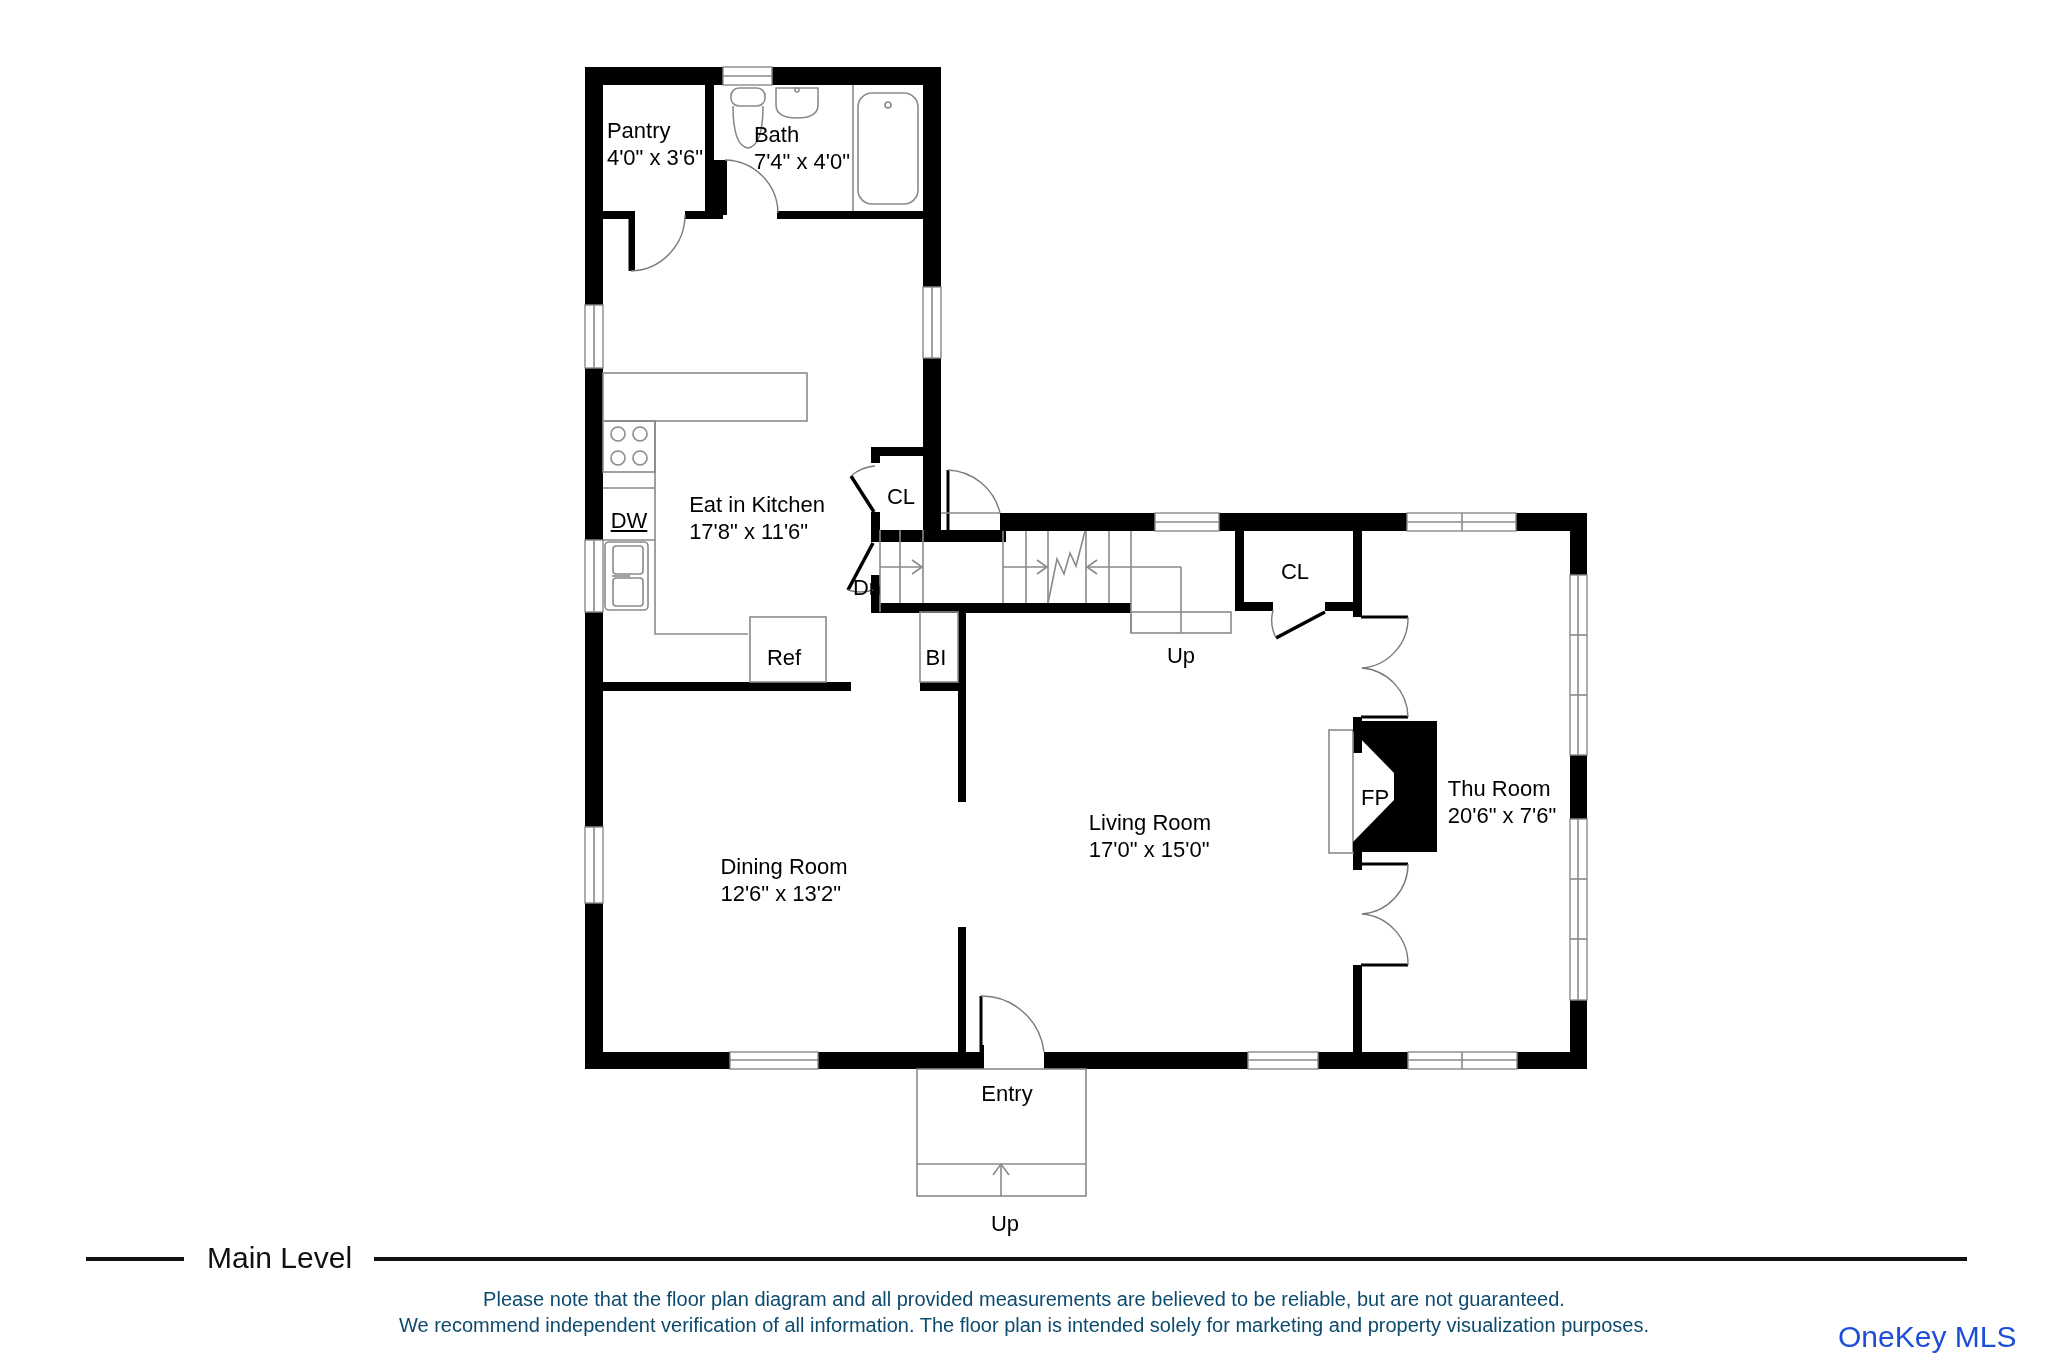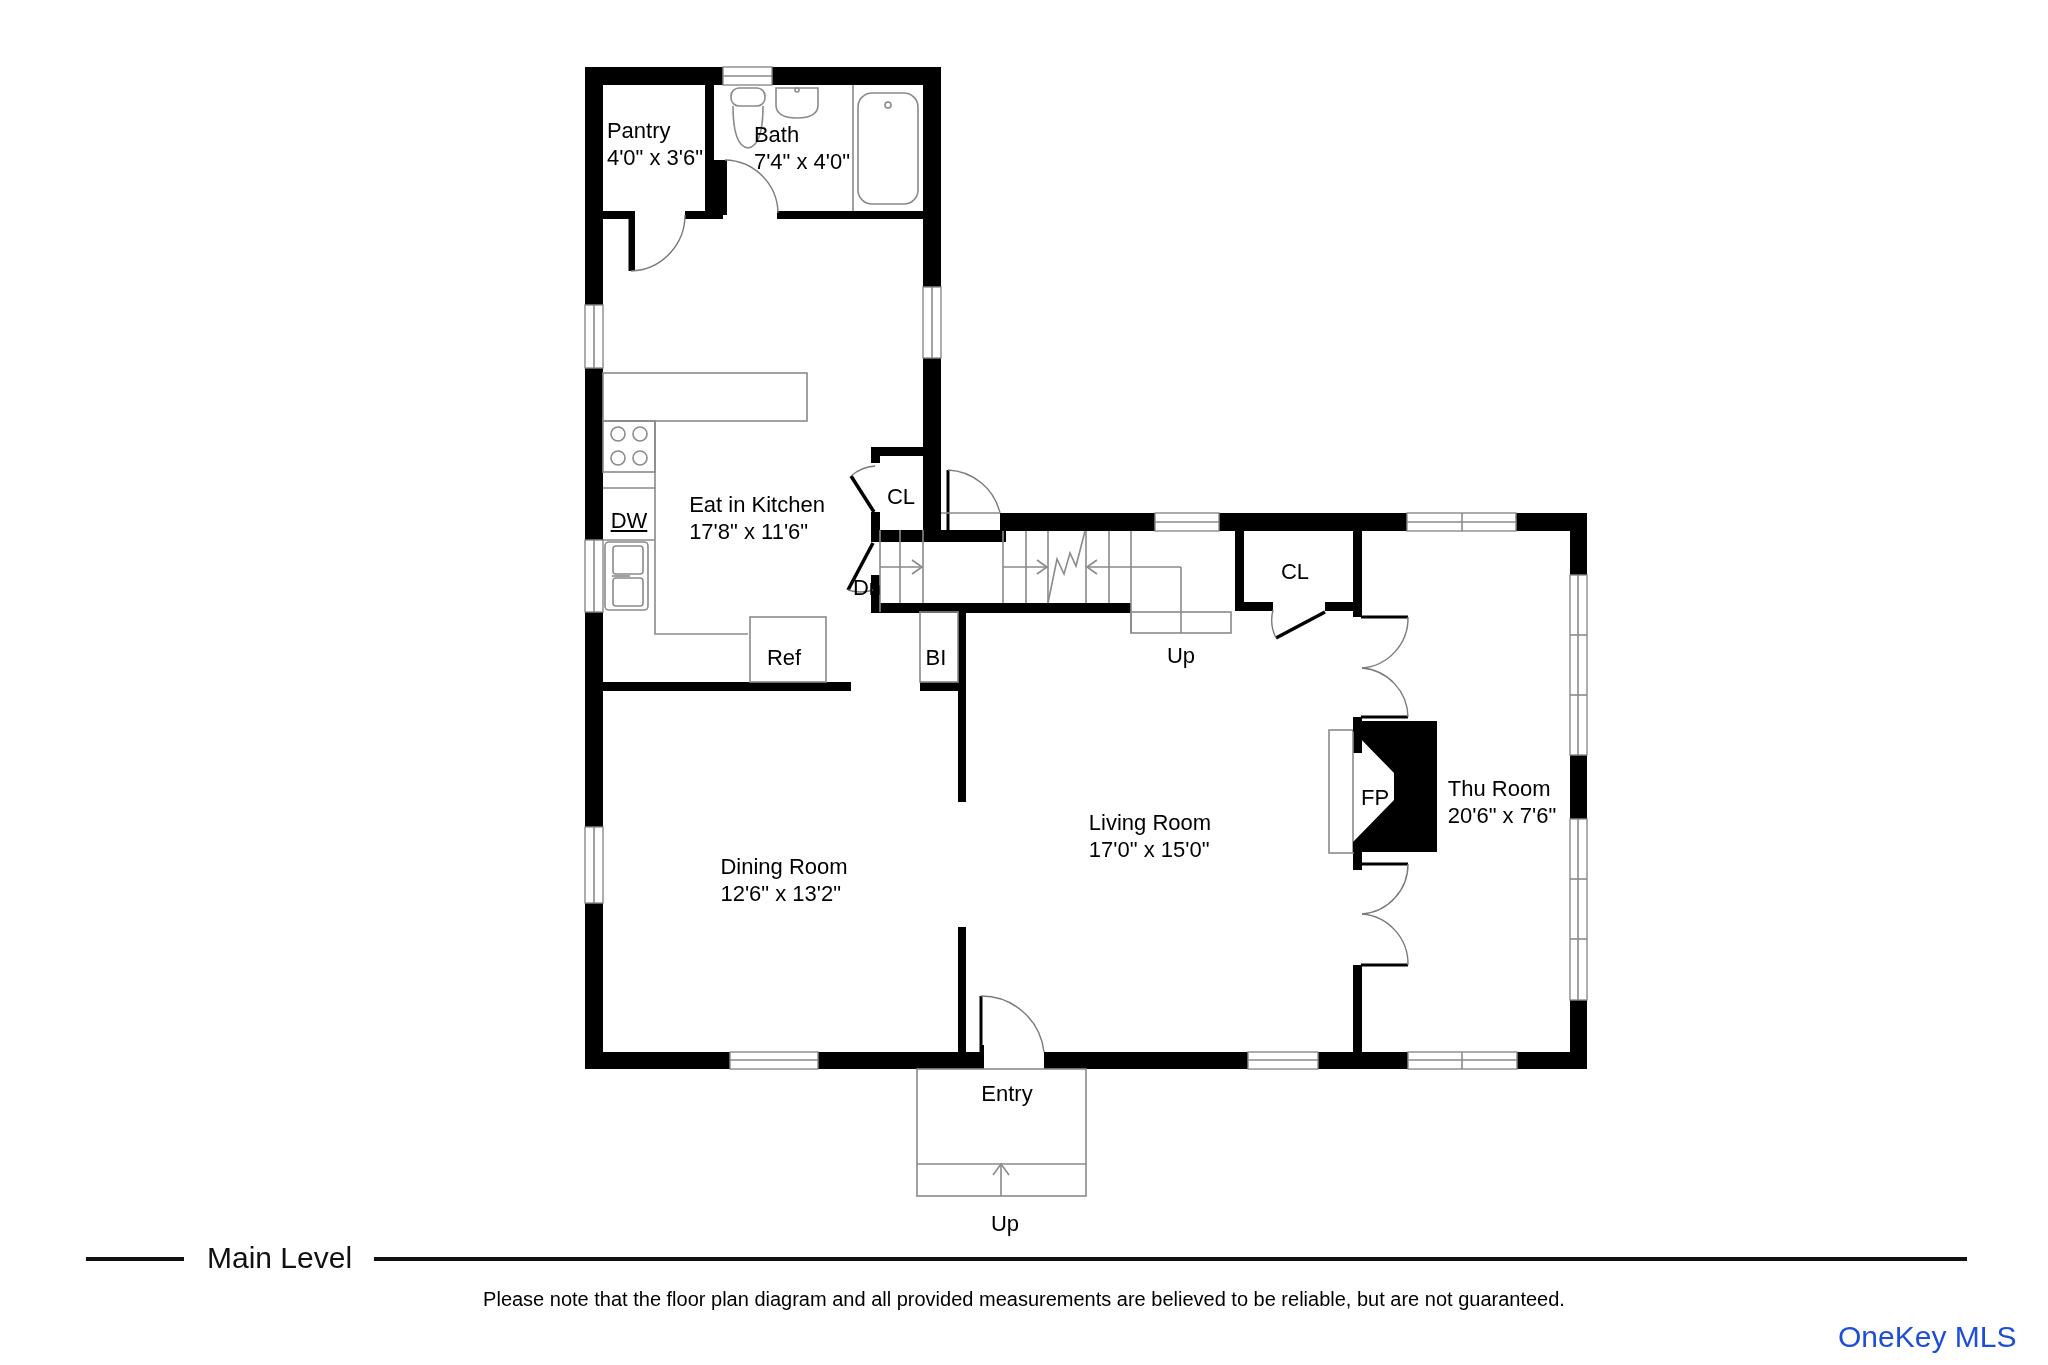--- a/index.html
+++ b/index.html
@@ -7,21 +7,21 @@
   #plan{position:absolute;left:0;top:0;width:2048px;height:1365px;}
   .wall{fill:#000;}
   .thin{fill:none;stroke:#8a8a8a;stroke-width:1.6;}
   .win{fill:#fff;stroke:#8a8a8a;stroke-width:1.4;}
   .door{fill:none;stroke:#7a7a7a;stroke-width:1.4;}
   .leaf{fill:none;stroke:#000;stroke-width:4;}
   .lbl{position:absolute;color:#000000;font-size:22px;text-align:left;line-height:27px;white-space:nowrap;transform:translateX(-50%);}
   .tiny{font-size:22px;margin-top:7px;}
   #footer-title{position:absolute;left:207px;top:1241px;font-size:30px;color:#111;text-align:center;}
   .rule{position:absolute;height:4px;background:#111;}
-  #disclaimer{position:absolute;left:0;width:2048px;top:1286px;text-align:center;font-size:20px;line-height:26px;color:#000000;}
+  #disclaimer{position:absolute;left:0;width:2048px;top:1286px;text-align:center;font-size:20px;line-height:26px;color:#0c4a6e;}
   #watermark{position:absolute;left:1838px;top:1320px;font-size:30px;color:#1d4ed8;}
 </style>
 </head>
 <body>
 
 <svg id="plan" viewBox="0 0 2048 1365" xmlns="http://www.w3.org/2000/svg">
 
   <g>
 
     <rect class="wall" x="585" y="67" width="138" height="18"></rect>
@@ -255,14 +255,15 @@
 <div class="lbl tiny" style="left:867px;top:567px;">Dn</div>
 <div class="lbl tiny" style="left:1181px;top:635px;">Up</div>
 <div class="lbl tiny" style="left:1005px;top:1203px;">Up</div>
 
 <div class="rule" style="left:86px;top:1257px;width:98px;"></div>
 <div id="footer-title">Main Level</div>
 <div class="rule" style="left:374px;top:1257px;width:1593px;"></div>
 
 <div id="disclaimer">
   <div>Please note that the floor plan diagram and all provided measurements are believed to be reliable, but are not guaranteed.</div>
+  <div>We recommend independent verification of all information. The floor plan is intended solely for marketing and property visualization purposes.</div>
 </div>
 <div id="watermark">OneKey MLS</div>
 
 </body></html>

